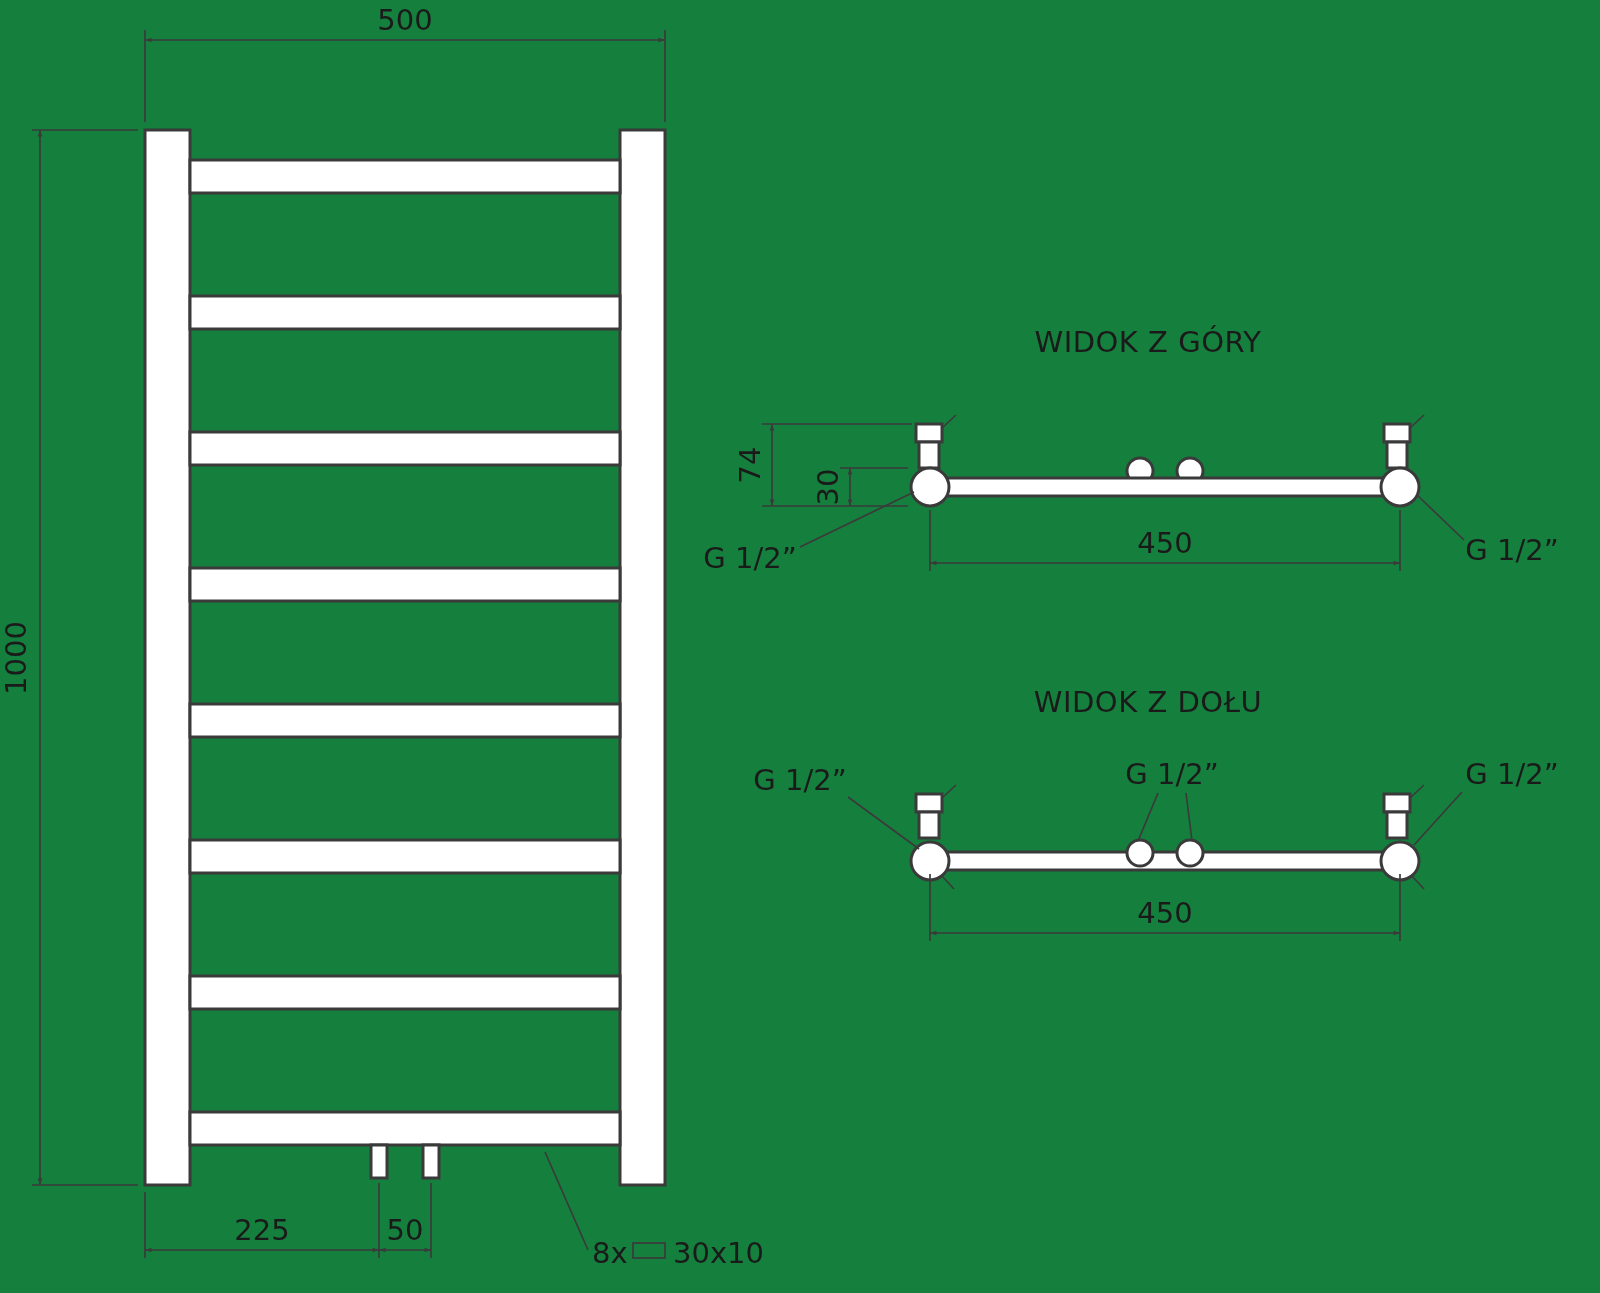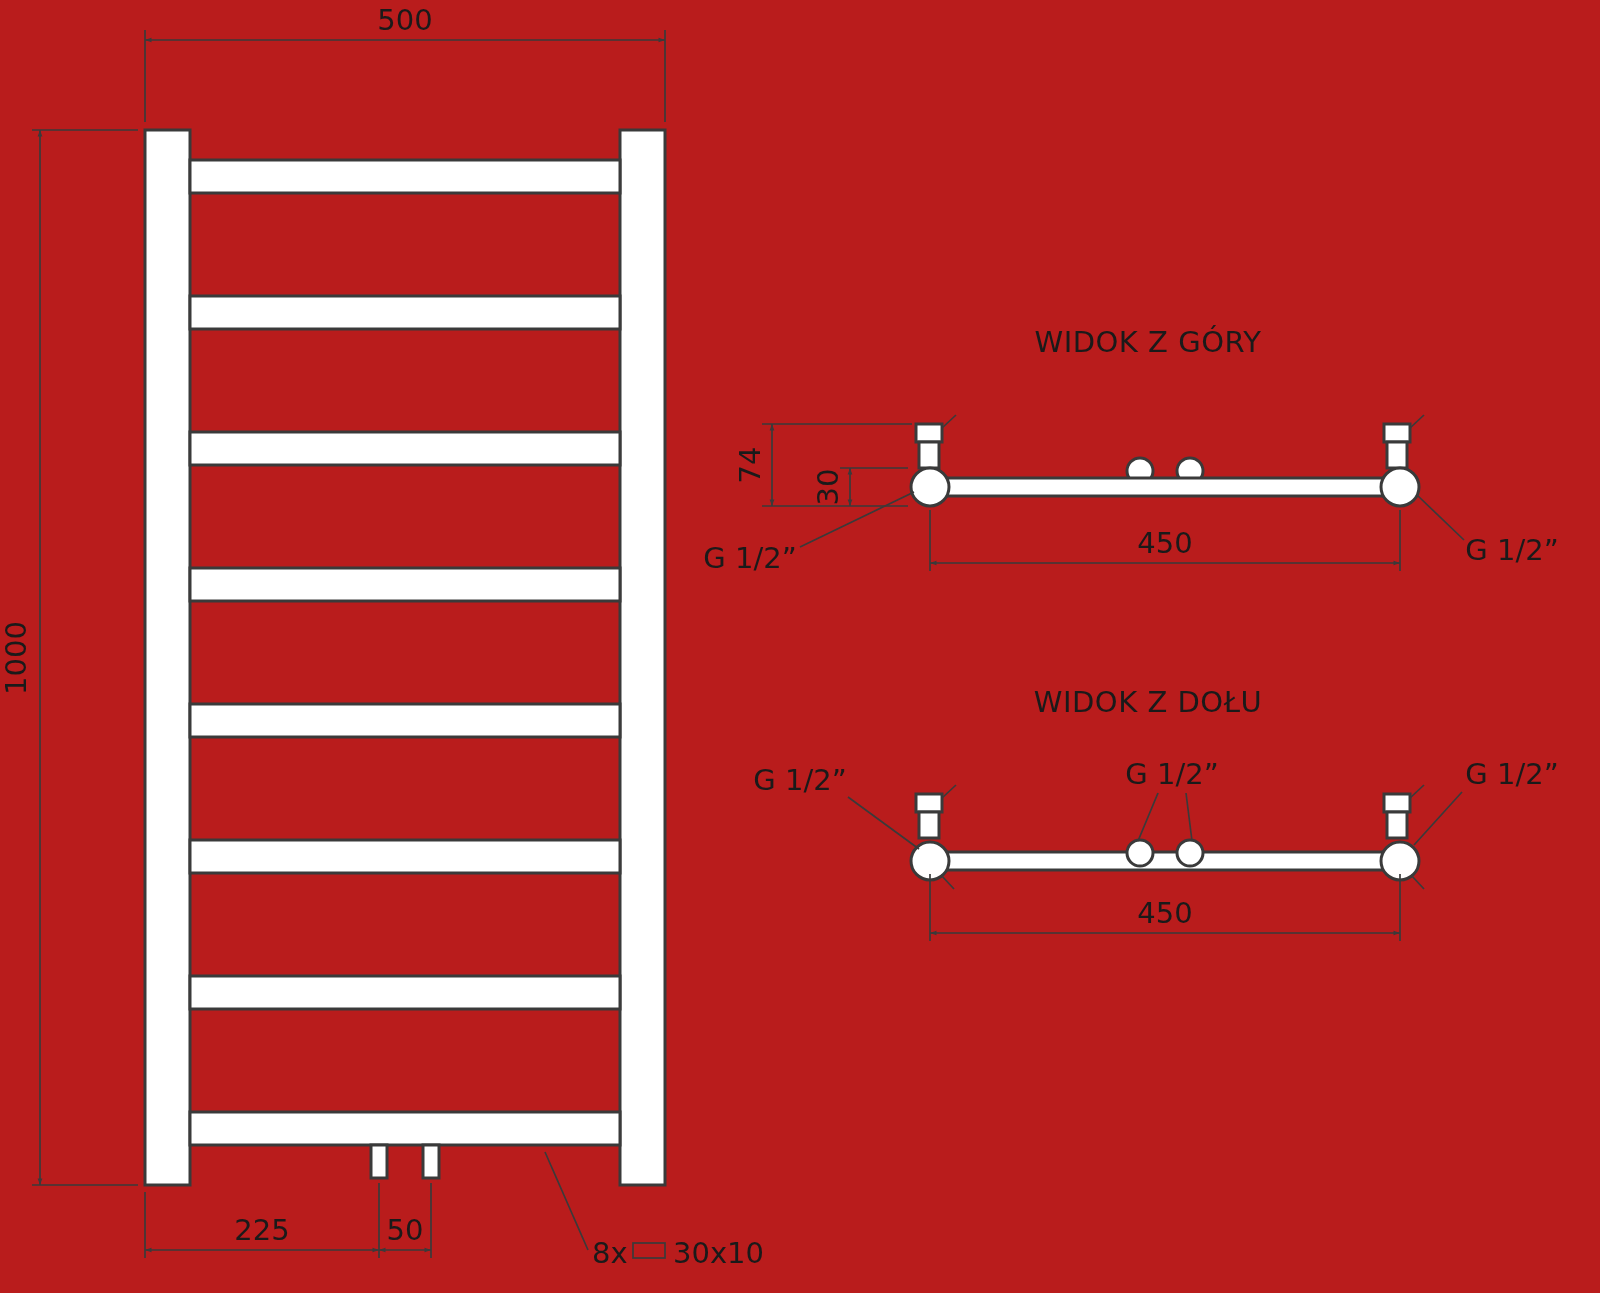--- a/index.html
+++ b/index.html
@@ -1,16 +1,16 @@
 <!DOCTYPE html>
 <html><head>
 <meta charset="utf-8">
 <style>
   html,body{margin:0;padding:0;background:#ffffff;}
-  .page{width:1600px;height:1293px;position:relative;background:#b91c1c;overflow:hidden;}
+  .page{width:1600px;height:1293px;position:relative;background:#15803d;overflow:hidden;}
   svg{display:block;}
   text{
     font-family:"DejaVu Sans","Liberation Sans",sans-serif;
     font-size:29px;
     fill:#1a1a1a;
   }
   .outline{fill:#ffffff;stroke:#3a3a3a;stroke-width:3;}
   .thin{fill:none;stroke:#3a3a3a;stroke-width:1.7;}
   .view-title{font-size:29px;letter-spacing:0.5px;}
 </style>

